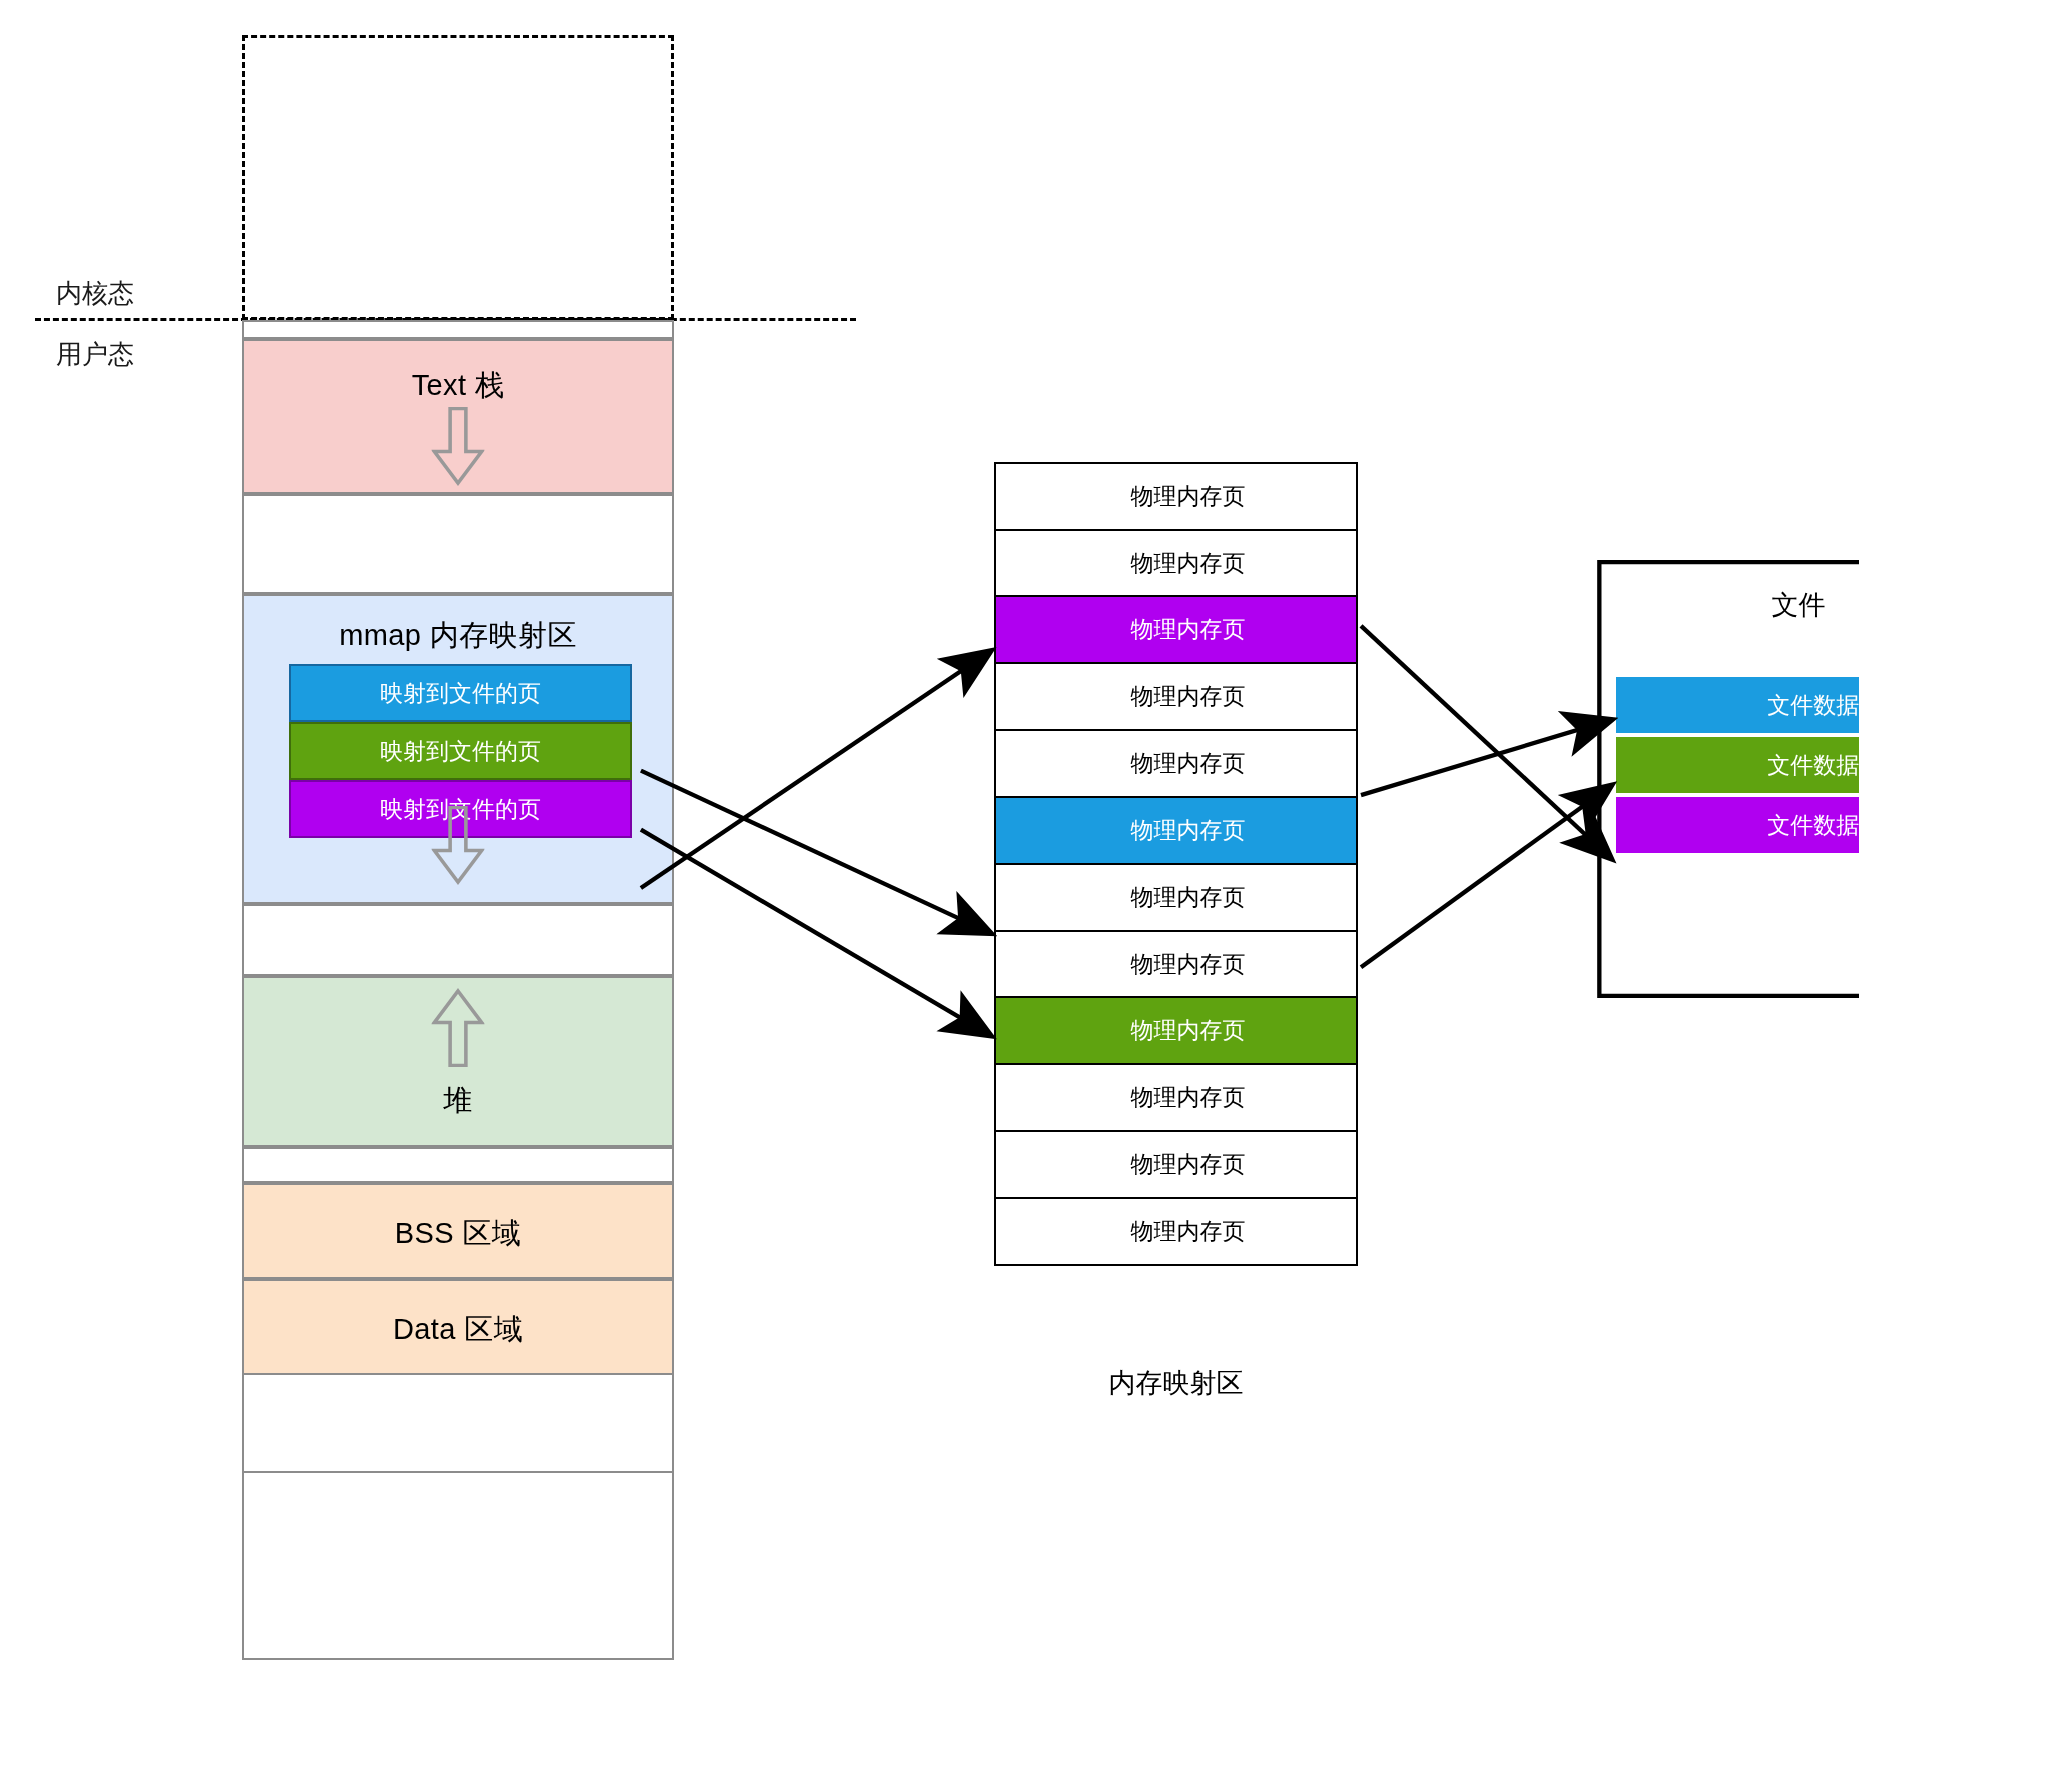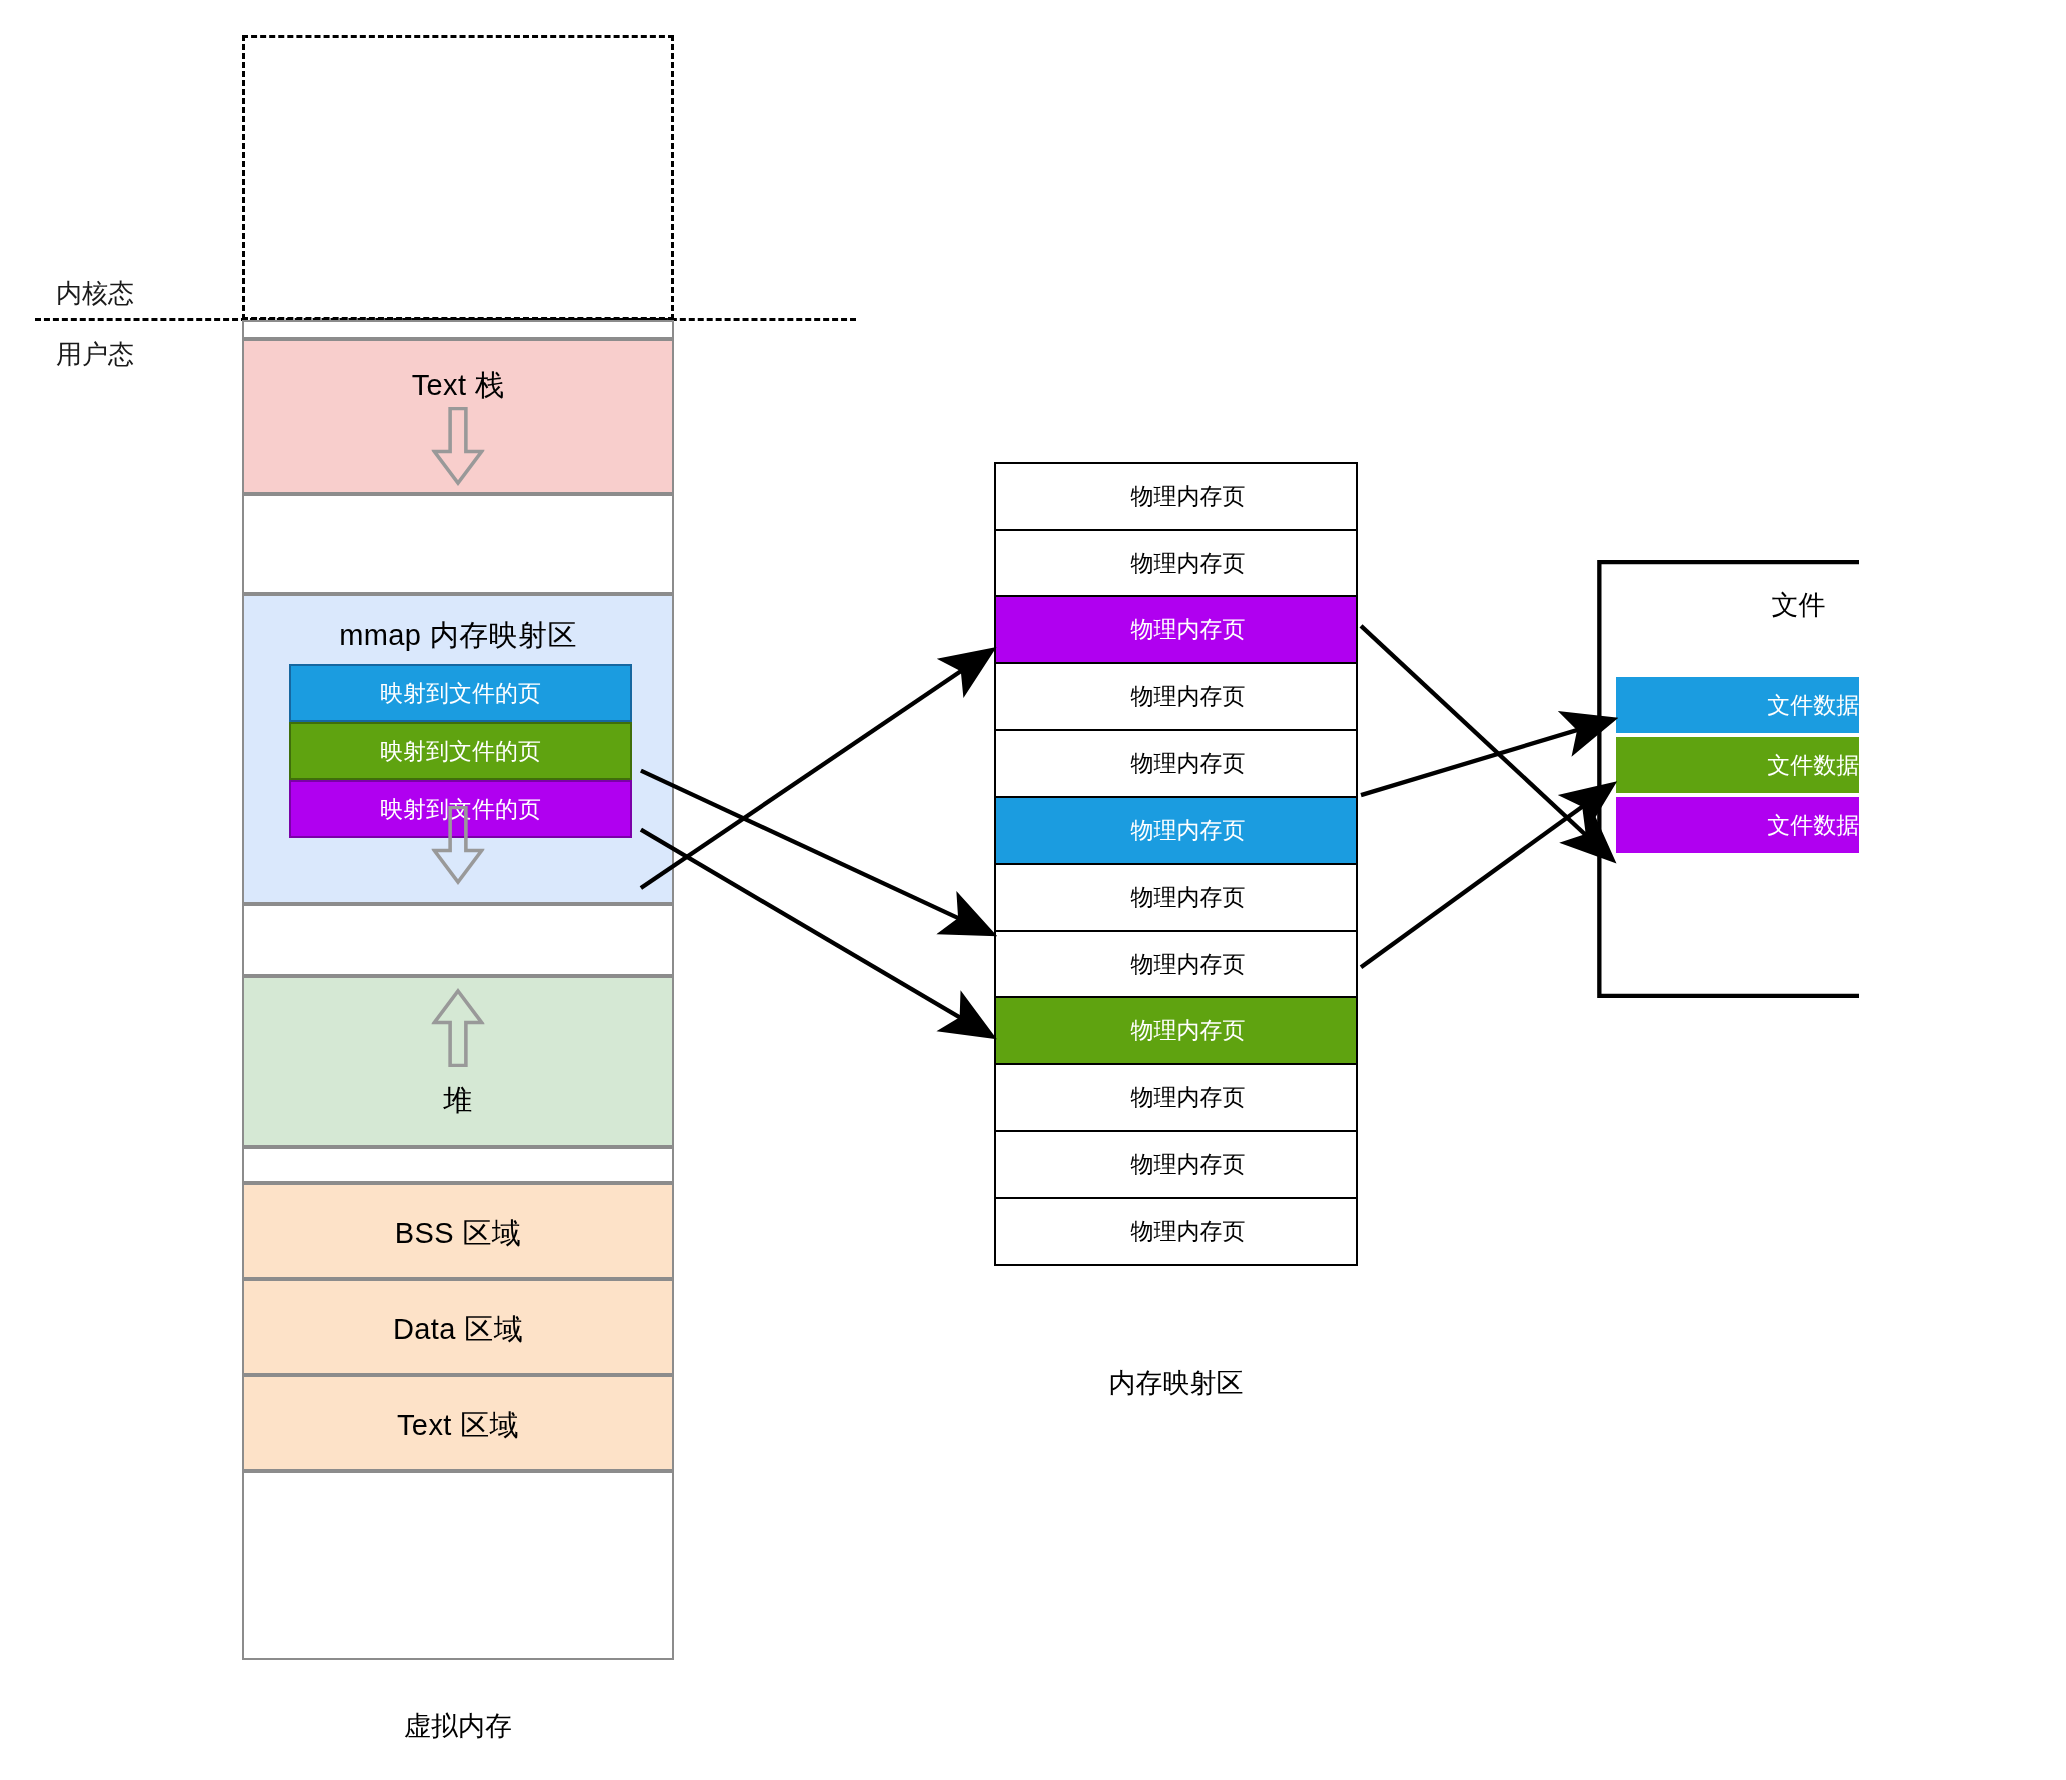--- a/index.html
+++ b/index.html
@@ -161,27 +161,23 @@
     </div>
 
     <div class="abs vm-seg" id="vm-gap-3"></div>
 
     <div class="abs vm-seg" id="vm-data">
       <span class="seg-label">Data 区域</span>
     </div>
     <div class="abs vm-seg" id="vm-bss">
       <span class="seg-label">BSS 区域</span>
     </div>
-    <div class="abs vm-seg" id="vm-text">
-      <span class="seg-label">Text 区域</span>
-    </div>
     <div class="abs vm-seg" id="vm-gap-bottom"></div>
   </div>
 
-  <div class="abs" id="vm-caption">虚拟内存</div>
 
   <div class="abs" id="pm-col">
     <div class="pm-cell">
         <span>物理内存页</span>
       </div>
     <div class="pm-cell">
         <span>物理内存页</span>
       </div>
     <div class="pm-cell hl purple">
         <span>物理内存页</span>

